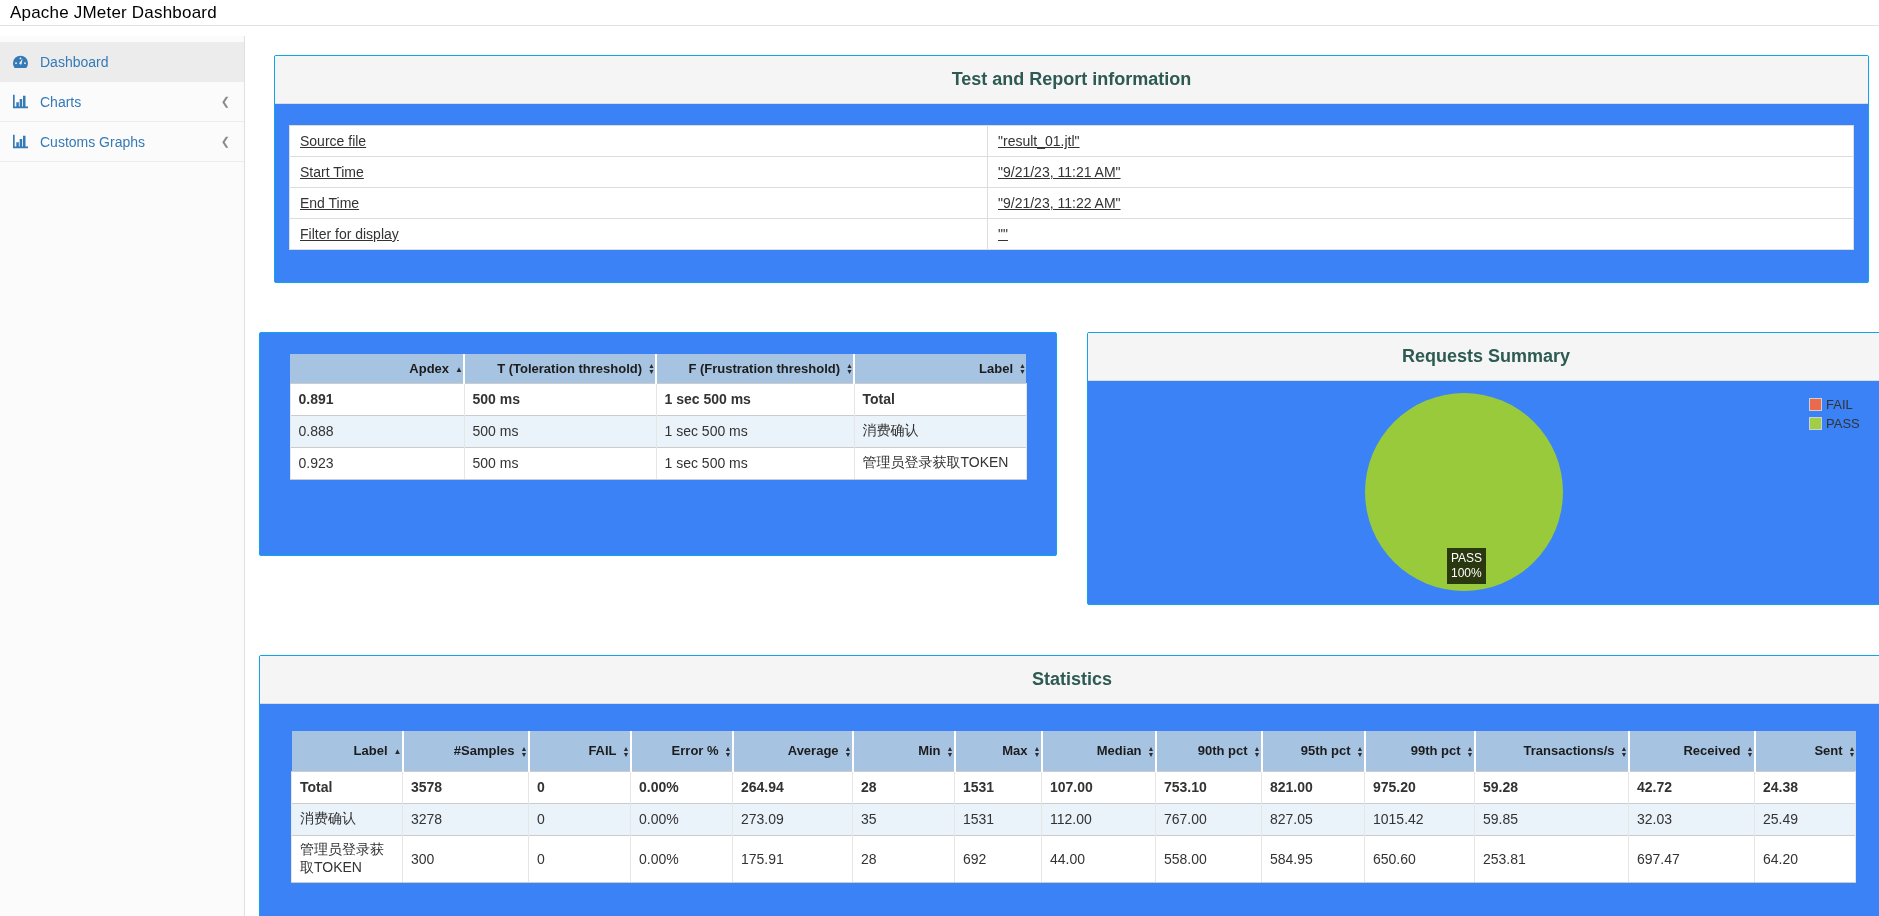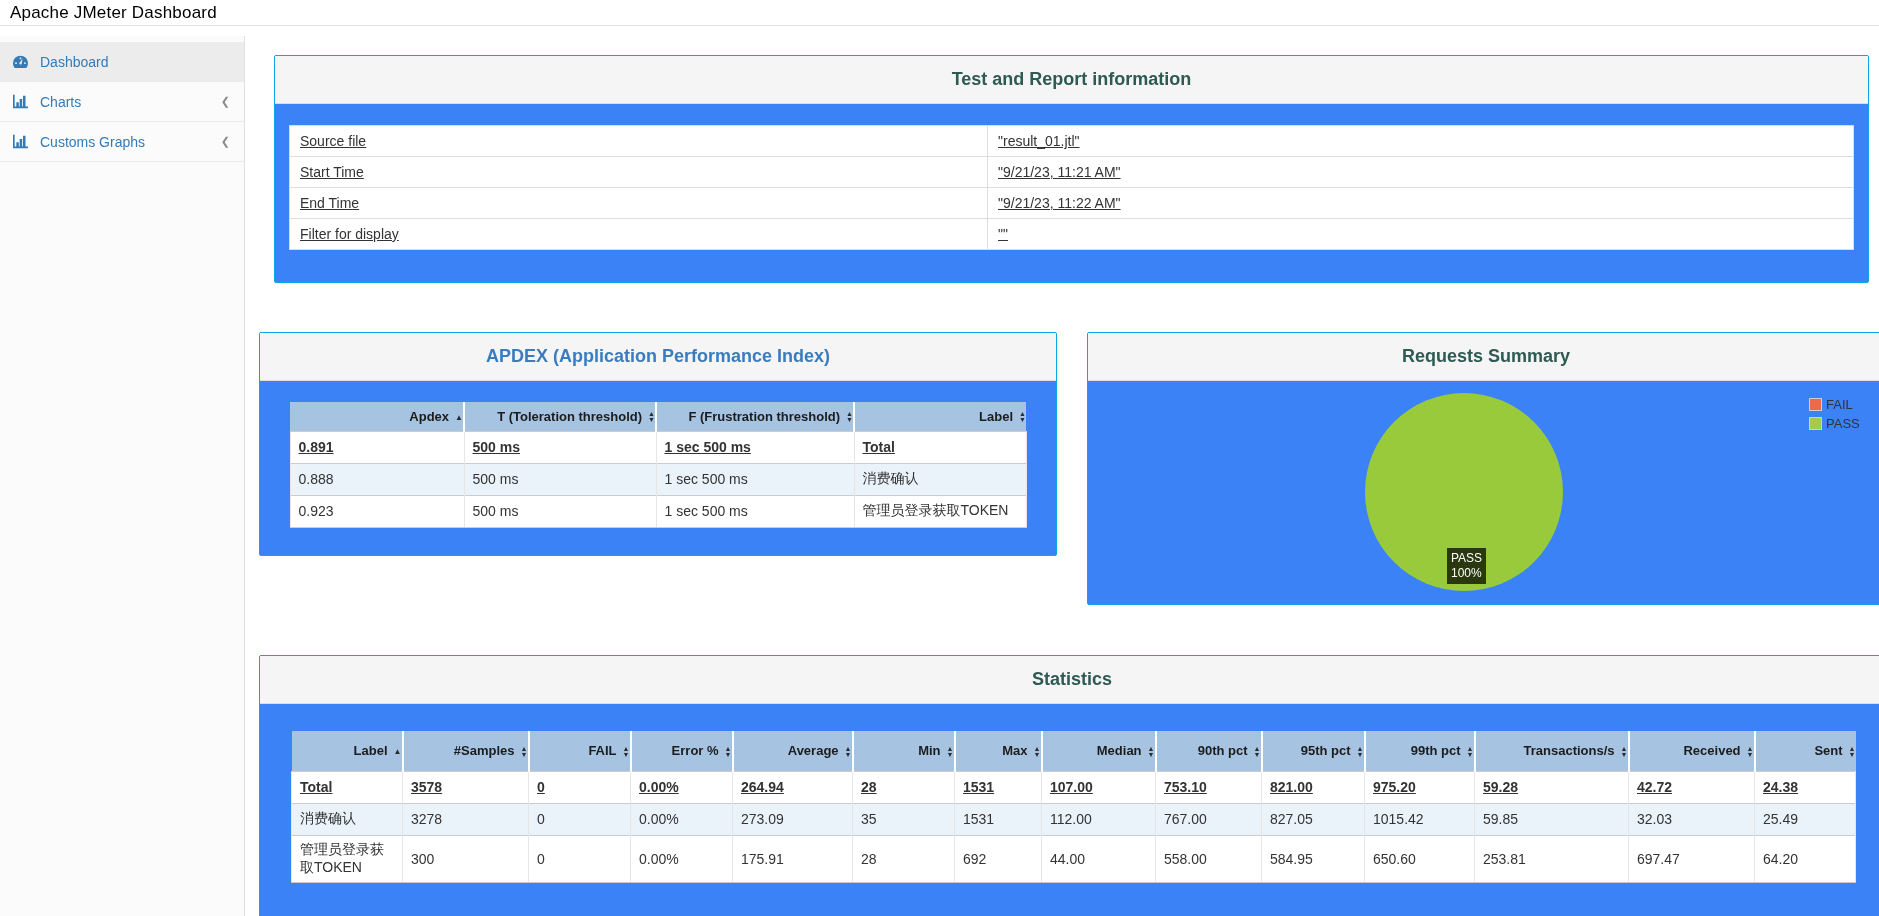--- a/index.html
+++ b/index.html
@@ -44,21 +44,21 @@
   .blue-th + .blue-th { border-left:2px solid #fff; }
   .grp-row .blue-th { border-bottom:2px solid #fff; height:29px; }
   .sub-row .blue-th { height:40px; }
   .sort { display:inline-block; vertical-align:middle; margin-left:6px; color:#2b2b2b; }
   .sort.asc { font-size:8px; }
   .sort.both i { display:block; font-style:normal; font-size:7px; line-height:6px; }
 
   .data-row td { border-top:1px solid #ccc; border-left:1px solid #e6e6e6; border-right:1px solid #e6e6e6;
     height:32px; padding:5px 8px; vertical-align:middle; background:#fff; word-break:break-word; }
   .data-row.striped td { background:#eaf2fa; }
-  .data-row.bold td { font-weight:bold;text-decoration:underline; }
+  .data-row.bold td { font-weight:bold; }
   .tbl-end { border-bottom:1px solid #ccc; }
 
   .apdex-tbl { width:736px; margin:21px auto 0 auto; }
   .apdex-tbl .blue-th { height:29px; }
 
   .stats-tbl { width:1564px; margin:27px 0 0 31px; }
 
   
   .pie-circle { position:absolute; width:198px; height:198px; border-radius:50%; }
   .pie-label { position:absolute; color:#fff; font-size:12px; line-height:15px;
@@ -130,23 +130,20 @@
       </tr>
       <tr>
         <td>Filter for display</td>
         <td>""</td>
       </tr>
     </tbody>
       </table>
   </div>
 
   <div class="panel" style="left:259px; top:332px; width:798px; height:224px;">
-    <div class="panel-hd">
-      <div class="panel-title t-blue">APDEX (Application Performance Index)</div>
-    </div>
     <table class="apdex-tbl">
       <colgroup>
           <col style="width:174px">
           <col style="width:192px">
           <col style="width:198px">
           <col style="width:172px">
         </colgroup>
       <tbody>
           <tr>
         <th class="blue-th"><span>Apdex</span><span class="sort asc">▲</span></th>

